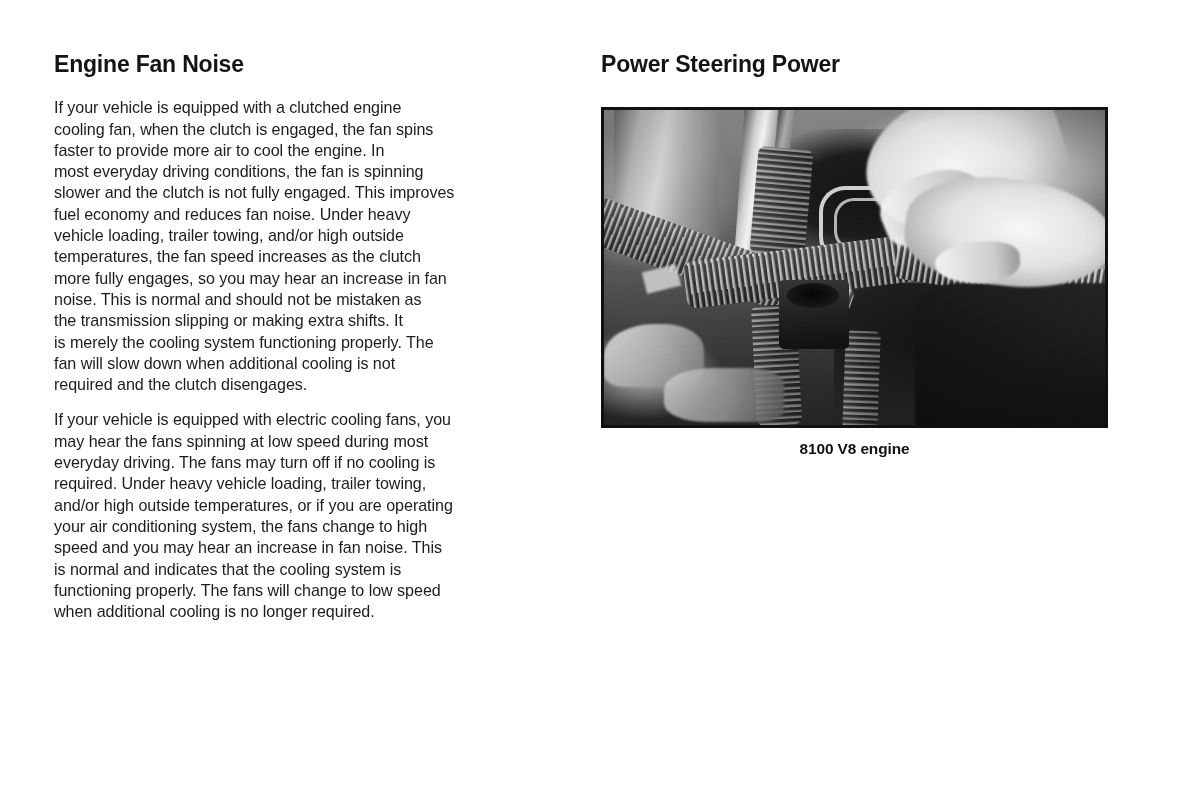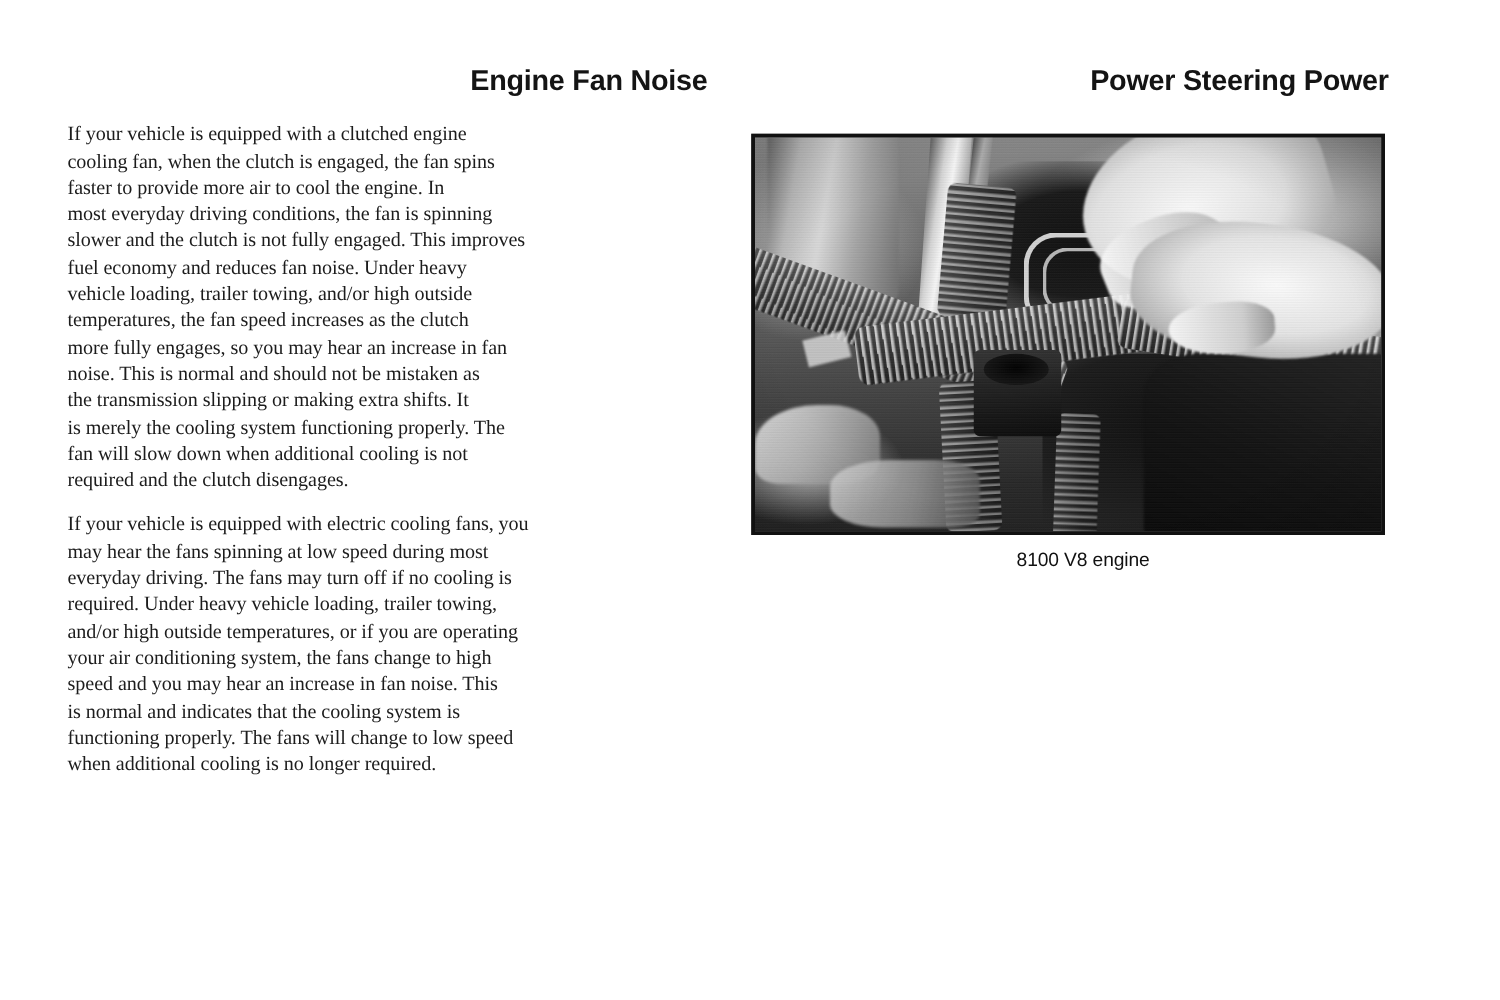--- a/index.html
+++ b/index.html
@@ -36,32 +36,30 @@
   }
 
   
   .section-heading {
     font-size: 23px;
     font-weight: bold;
     letter-spacing: -0.2px;
     color: #141414;
     margin: 0 0 20px 0;
     line-height: 1.1;
-    text-align: right;
   }
 
   
   .body-par {
     font-size: 16.1px;
     line-height: 21.3px;
     color: #1c1c1c;
     margin: 0 0 14px 0;
     white-space: pre-line;
     letter-spacing: -0.05px;
-    font-family: Liberation Serif, serif;
   }
   .body-par:last-child { margin-bottom: 12px; }
 
   
   .photo-frame {
     position: absolute;
     left: 0px;
     top: 55px;
     width: 507px;
     height: 321px;
@@ -373,26 +371,26 @@
     inset: 0;
     background:
       repeating-linear-gradient(0deg, rgba(255,255,255,0.035) 0px, rgba(0,0,0,0.035) 1px, rgba(255,255,255,0.02) 2px),
       radial-gradient(ellipse 85% 85% at 50% 50%, rgba(0,0,0,0) 55%, rgba(0,0,0,0.22) 100%);
     pointer-events: none;
   }
 
   
   .photo-caption {
     position: absolute;
-    left: 12px;
+    left: 0;
     top: 388px;
     width: 507px;
     text-align: center;
     font-size: 15.4px;
-    font-weight: normal;
+    font-weight: bold;
     color: #111111;
     letter-spacing: -0.1px;
   }
 
   
   .footer {
     position: absolute;
     left: 0;
     bottom: 0;
     width: 1200px;

